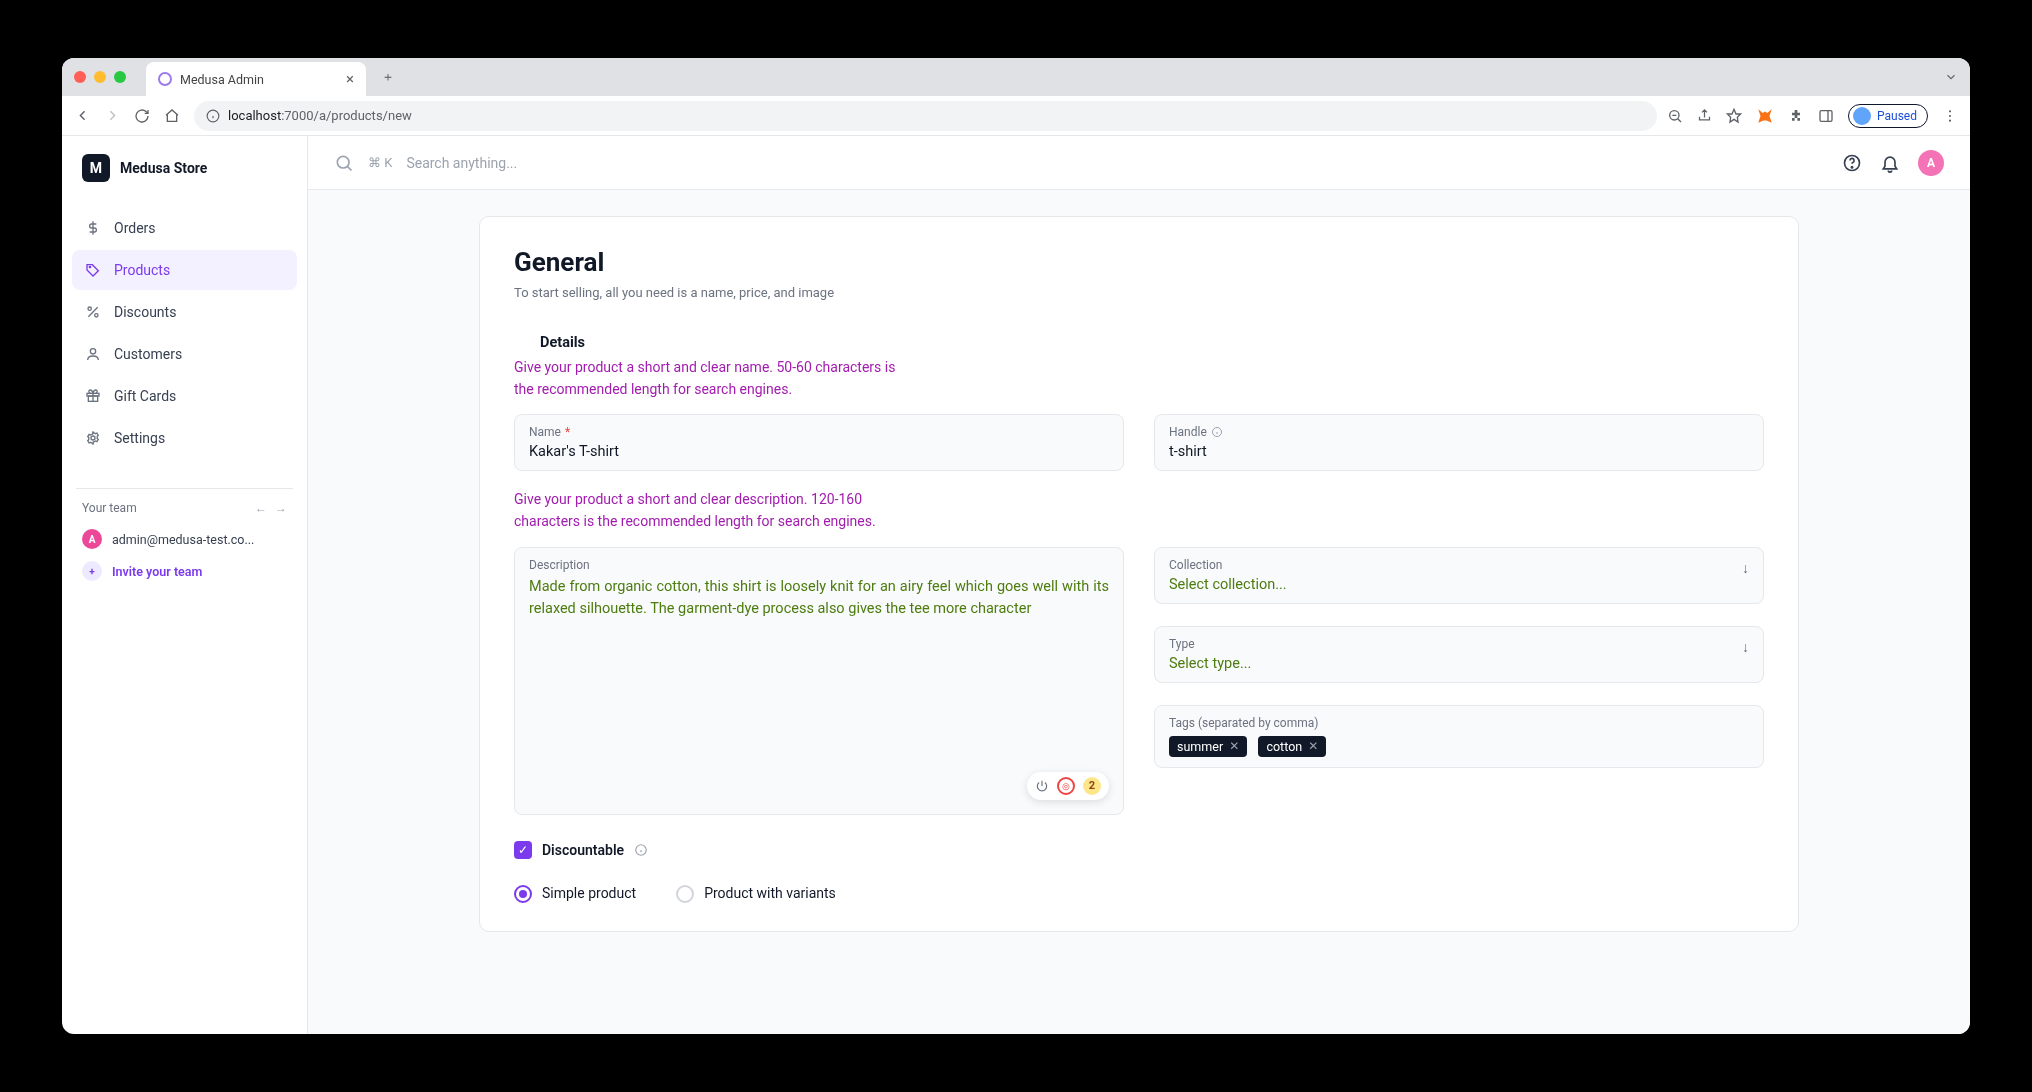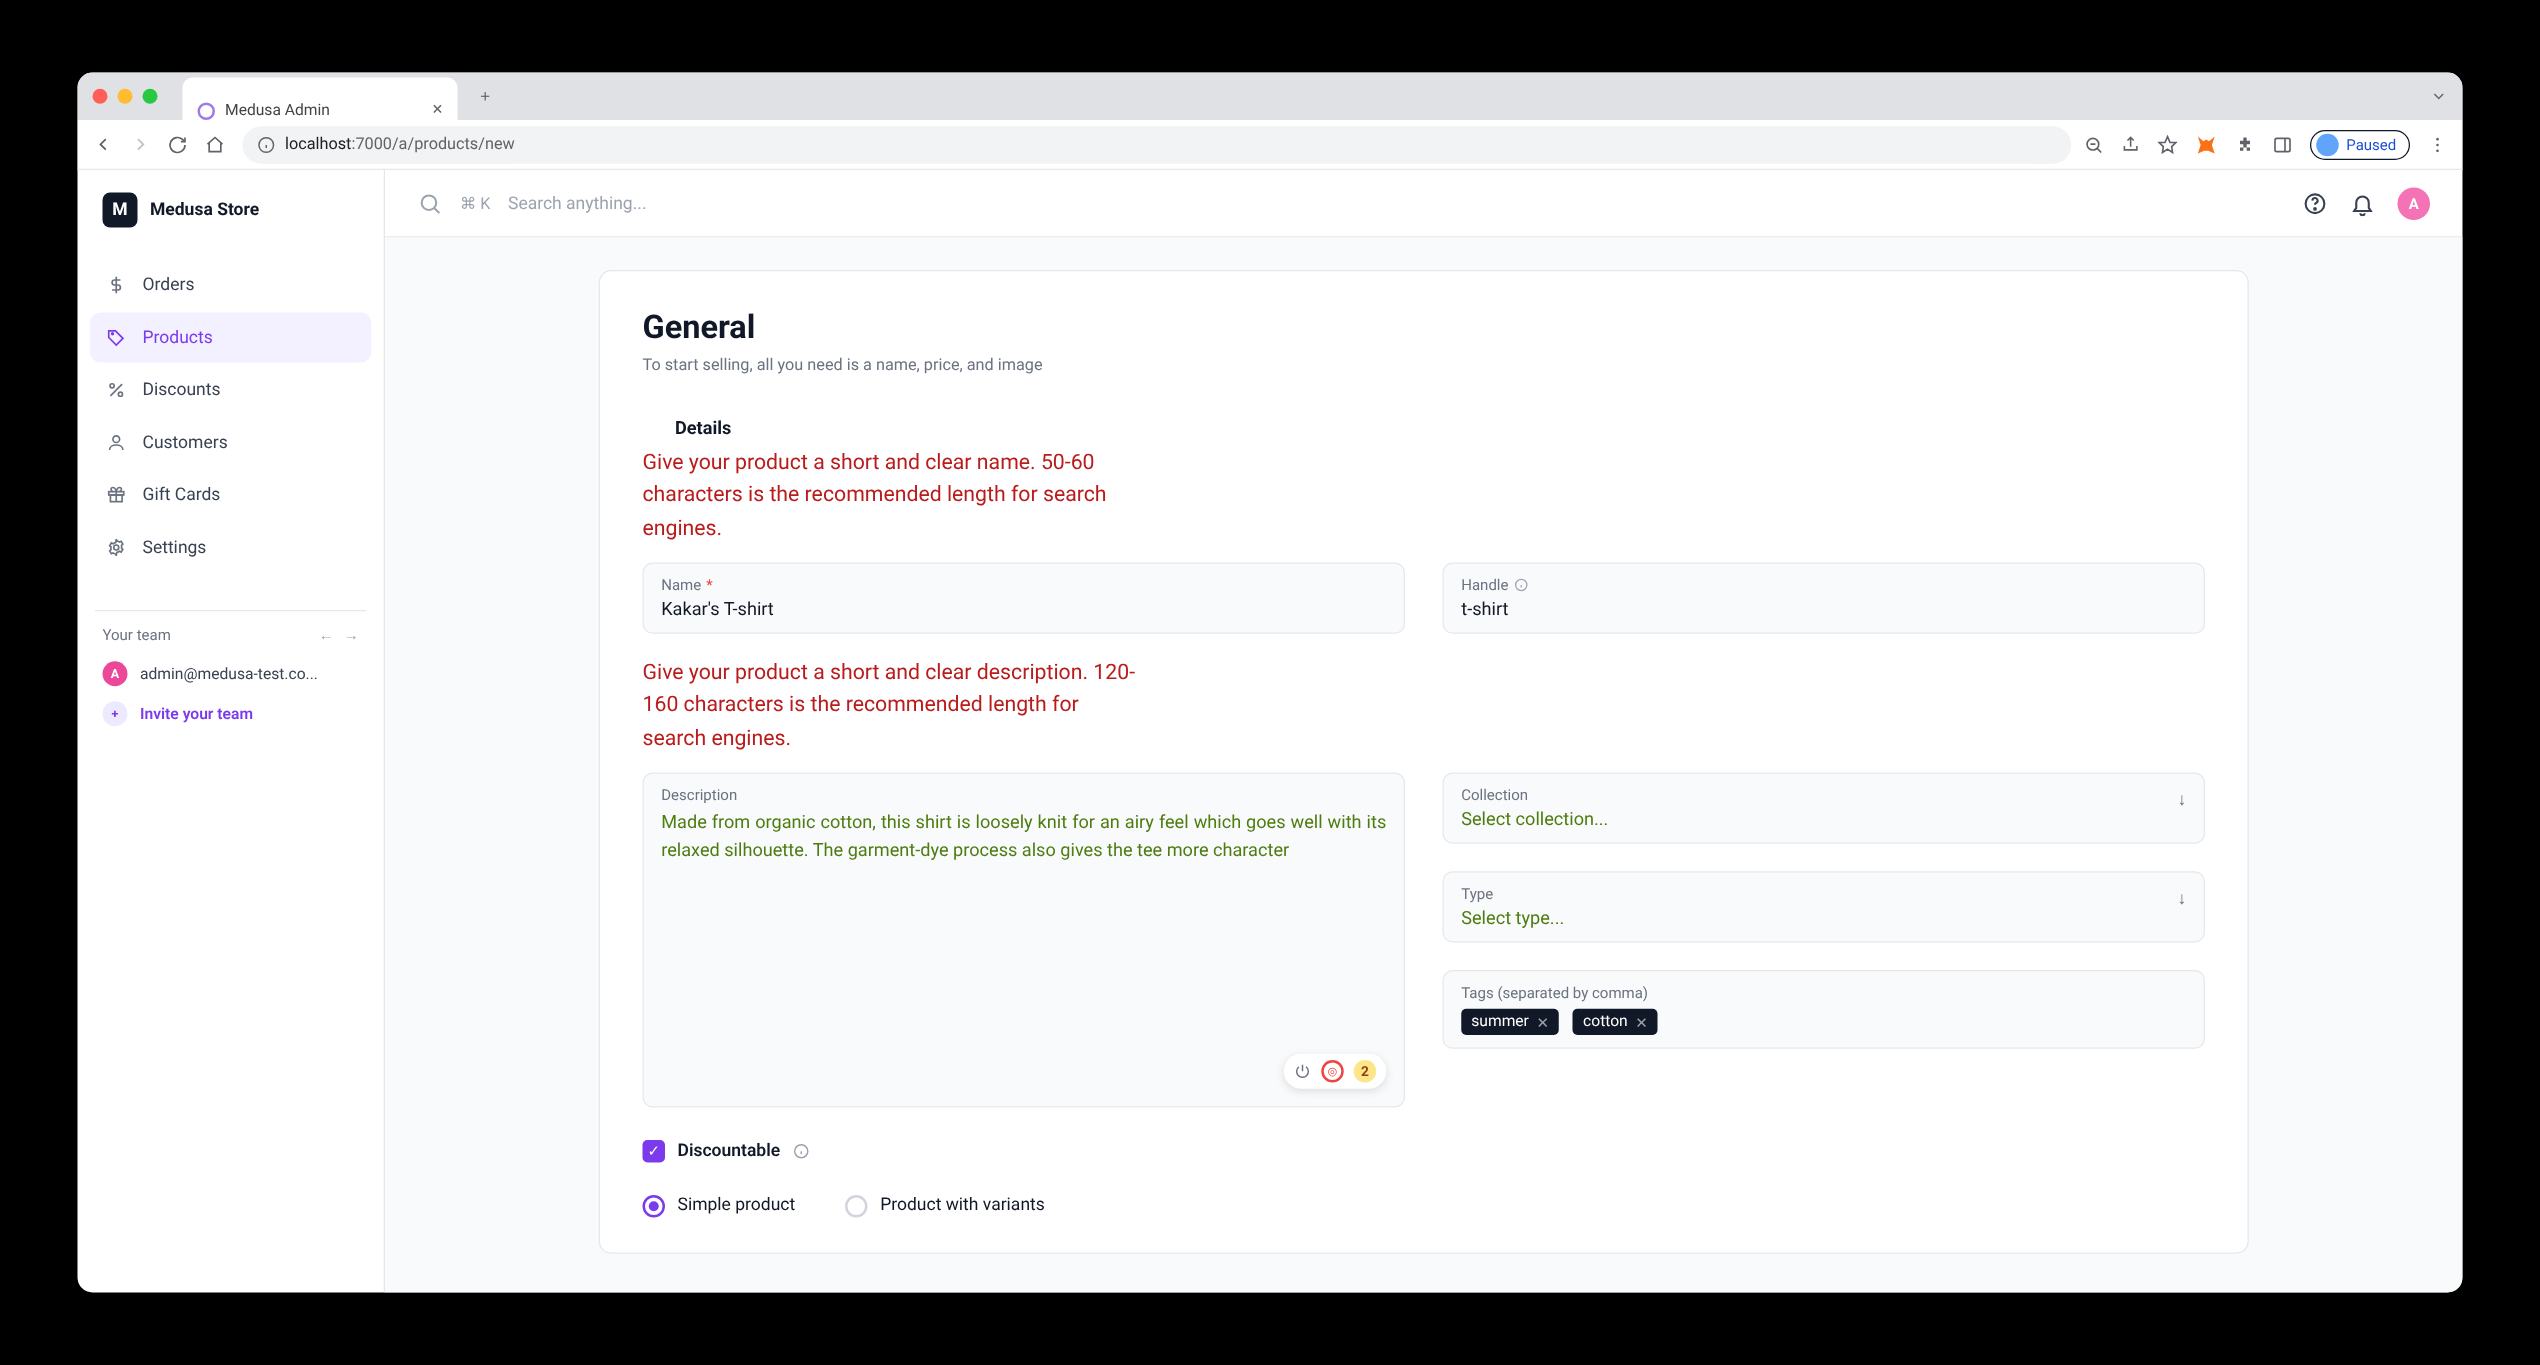--- a/index.html
+++ b/index.html
@@ -31,21 +31,21 @@
     display: flex;
     align-items: center;
     padding: 0 12px;
     gap: 8px;
     position: relative;
   }
   .traffic-lights { display:flex; gap:8px; margin-right:12px; }
   .traffic-lights span { width:12px; height:12px; border-radius:50%; display:block; }
   .tl-close{background:#ff5f57}.tl-min{background:#febc2e}.tl-max{background:#28c840}
   .tab {
-    display:flex; align-items:flex-end; gap:8px;
+    display:flex; align-items:center; gap:8px;
     background:#fff; height:34px; margin-top:4px;
     border-radius:8px 8px 0 0; padding:0 12px; min-width:220px;
     font-size:12.5px; color:#444;
   }
   .tab .favicon { width:14px; height:14px; border:2px solid #9f7aea; border-radius:50%; }
   .tab .tab-close { margin-left:auto; color:#666; font-size:15px; }
   .new-tab { width:28px; height:28px; display:flex; align-items:center; justify-content:center; color:#555; }
   .tab-bar .chevron-right { margin-left:auto; color:#666; }
 
   .addr-bar {
@@ -119,21 +119,21 @@
   .avatar-round { width:26px; height:26px; border-radius:50%; background:#f472b6; color:#fff; display:flex; align-items:center; justify-content:center; font-size:12px; font-weight:700; }
 
   .content { flex:1; overflow:auto; background:#f9fafb; padding:26px 0; }
   .card {
     width:1320px; margin:0 auto; background:#fff; border:1px solid #e5e7eb; border-radius:10px;
     padding:30px 34px 28px;
   }
   h1 { font-size:26px; font-weight:700; margin-bottom:8px; }
   .subtitle { font-size:13px; color:#6b7280; margin-bottom:34px; }
   .section-h { font-size:14.5px; font-weight:700; margin-bottom:6px;padding-left:26px; }
-  .hint { font-size:17px; color:#b91c1c; line-height:1.55; max-width:400px; }
+  .hint { font-size:14px; color:#a21caf; line-height:1.55; max-width:400px; }
   .row { display:flex; gap:30px; margin-top:14px; }
   .col { flex:1; min-width:0; position:relative; }
   .field {
     background:#f9fafb; border:1px solid #e5e7eb; border-radius:8px;
     padding:10px 14px; display:flex; flex-direction:column; gap:4px;
   }
   .field .label { font-size:12px; color:#6b7280; display:flex; align-items:center; gap:4px; }
   .field .label .req { color:#ef4444; }
   .field .label .info { color:#9ca3af; }
   .field .value { font-size:14.5px; color:#111827; }

